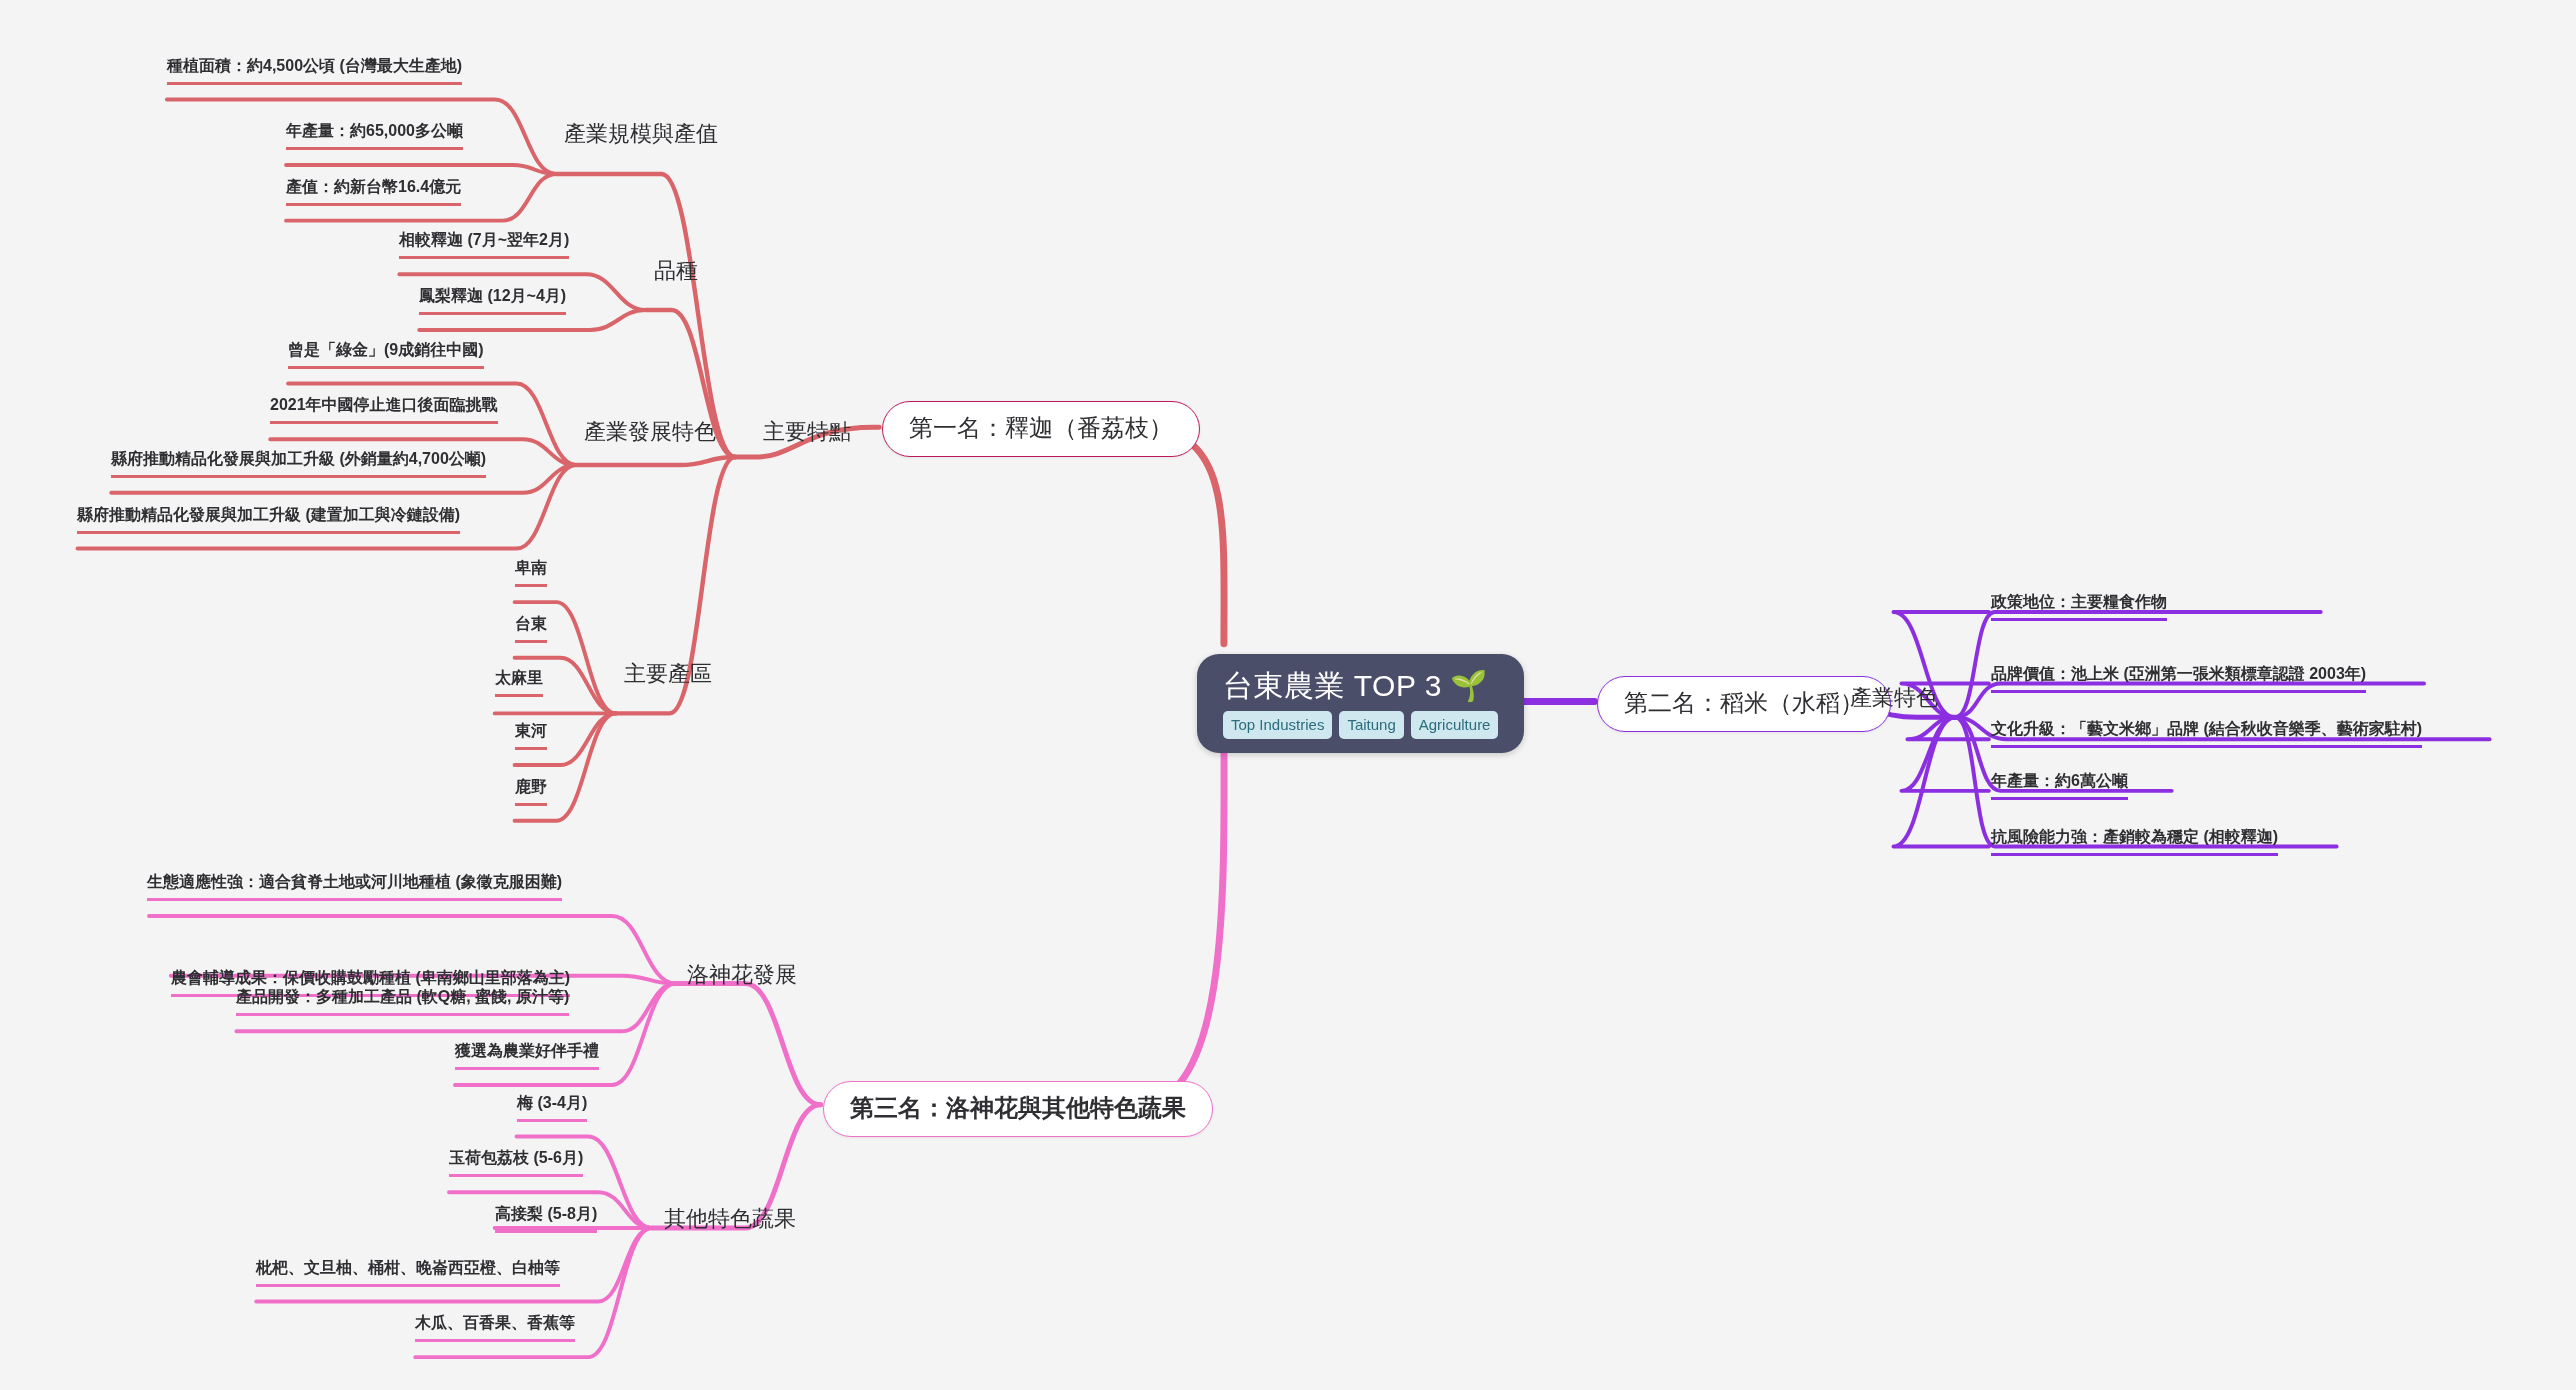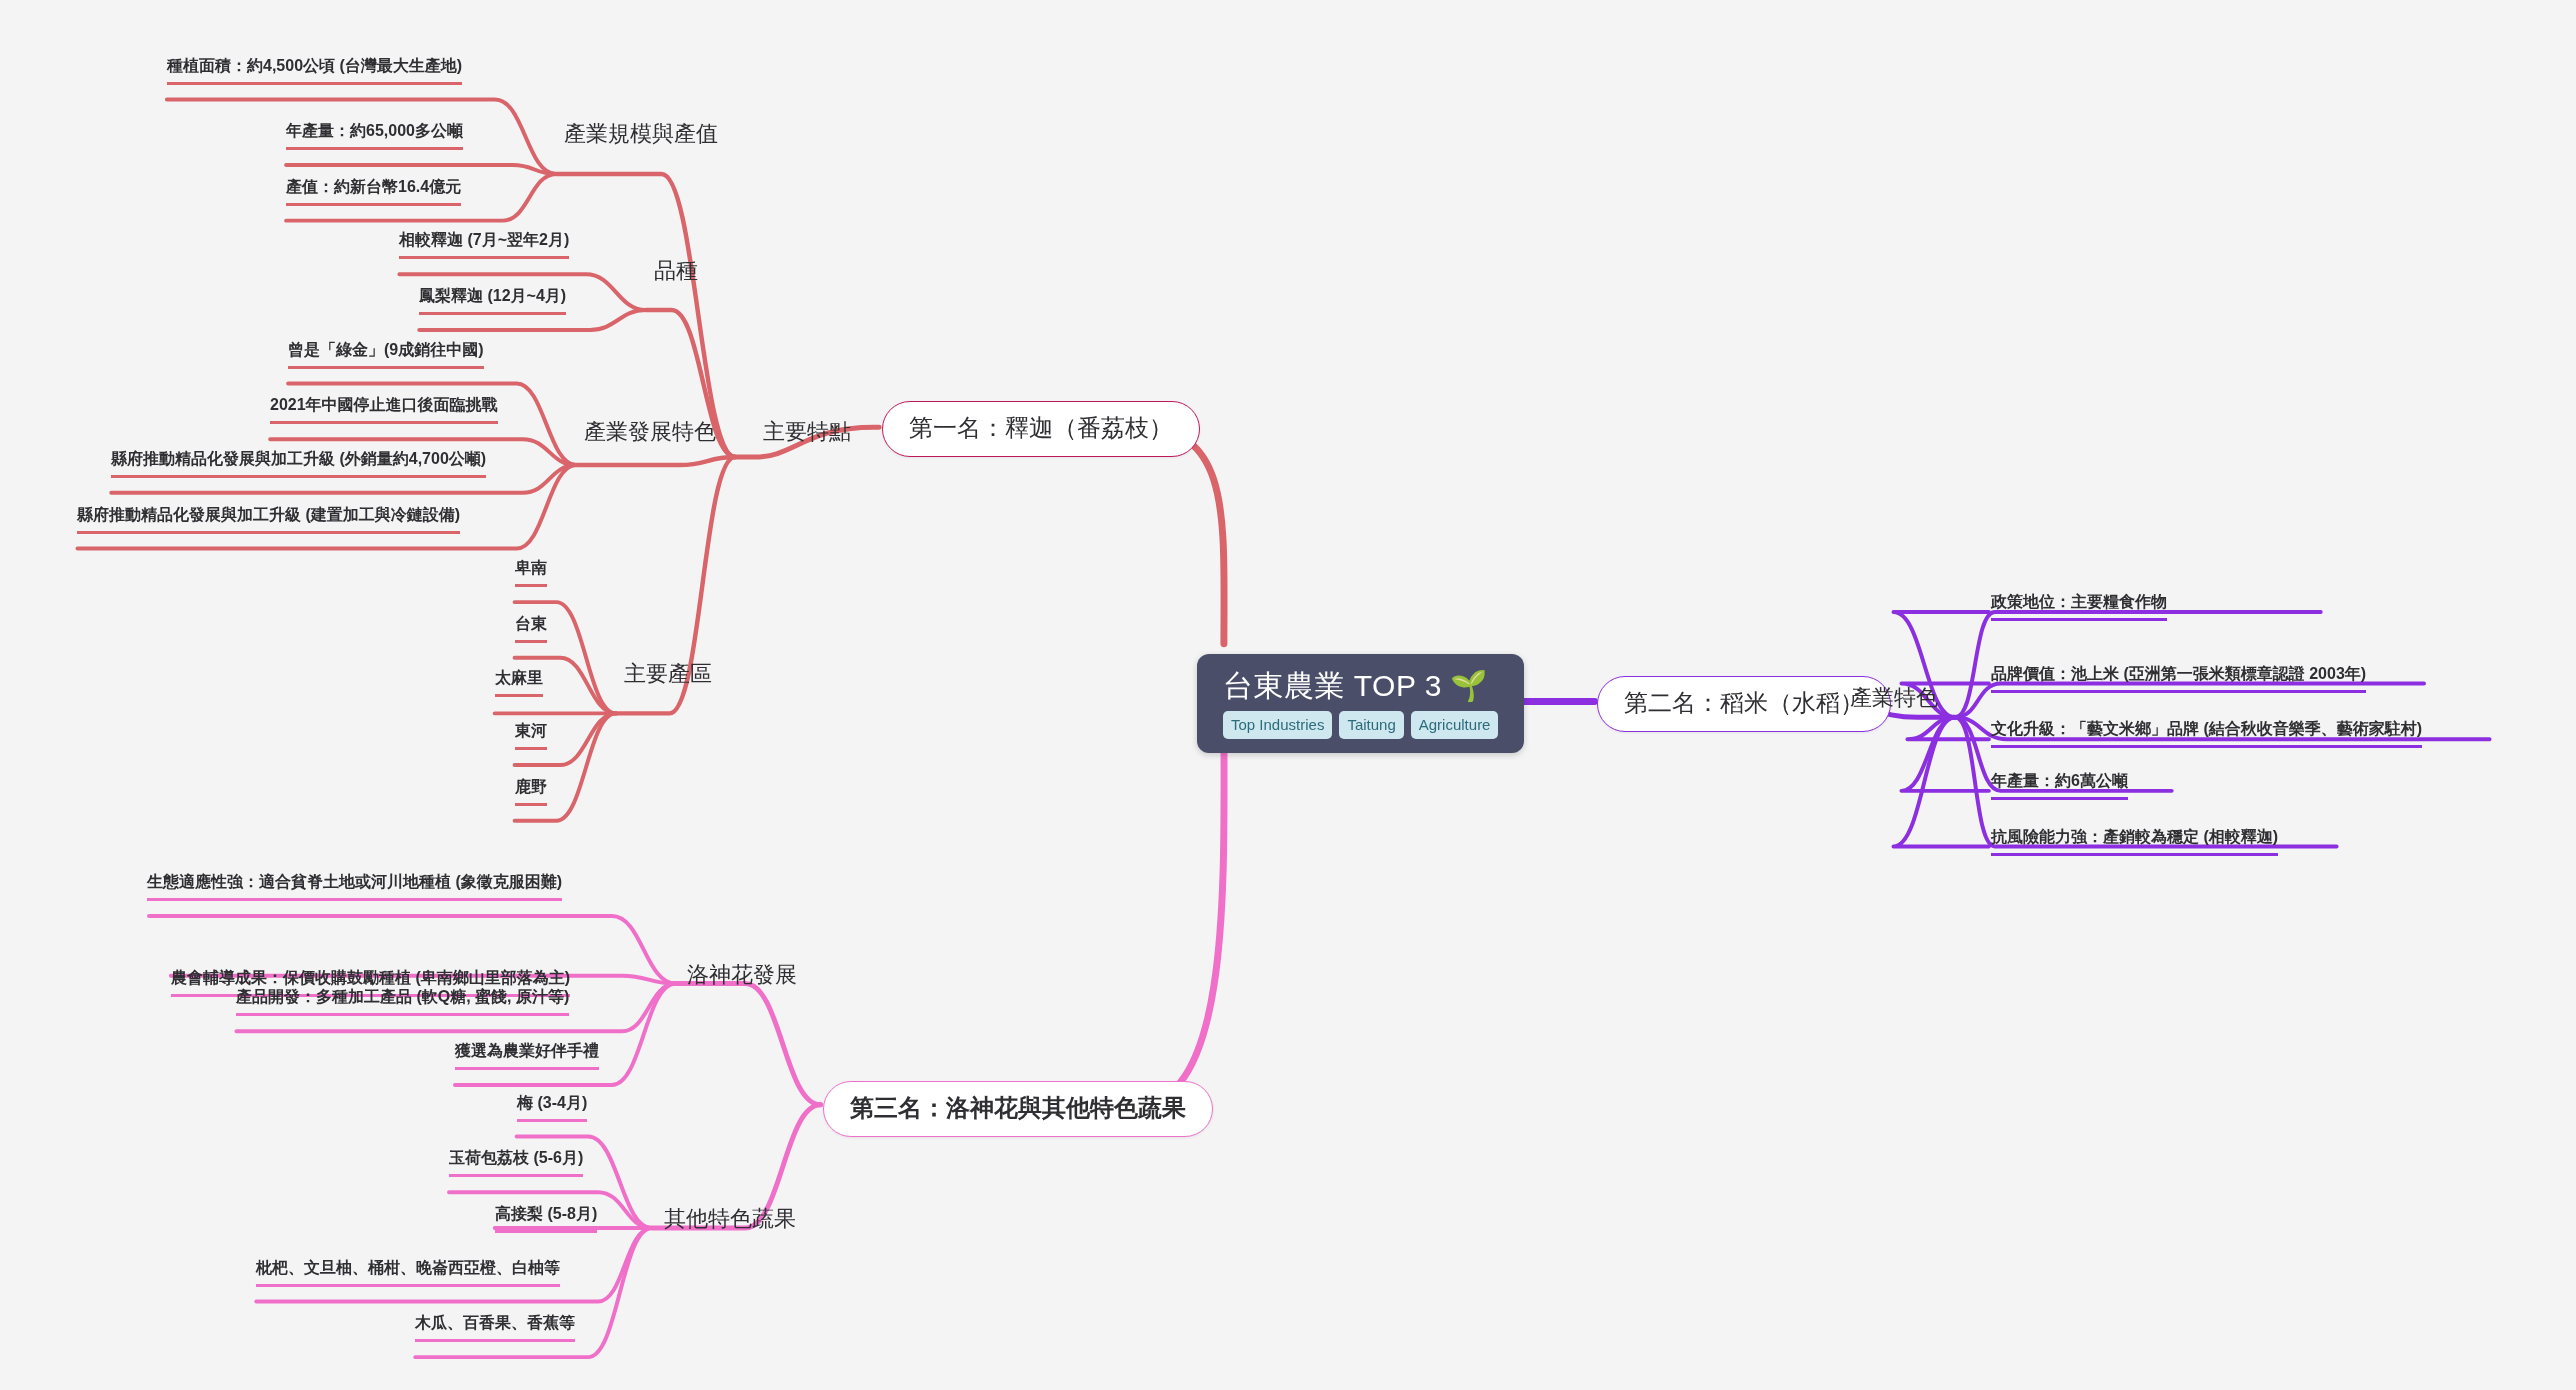--- a/index.html
+++ b/index.html
@@ -10,21 +10,21 @@
     overflow:hidden;
     position:relative;
   }
   #stage{position:absolute;inset:0;width:2576px;height:1391px;}
   svg#wires{position:absolute;left:0;top:0;width:2576px;height:1391px;pointer-events:none;}
 
   
   .center-node{
     position:absolute;
     background:#4a4e69;
-    border-radius:12px;
+    border-radius:22px;
     padding:16px 26px 14px 26px;
     box-shadow:0 2px 6px rgba(0,0,0,.18);
     display:flex;flex-direction:column;align-items:flex-start;gap:9px;
   }
   .center-title{
     color:#ffffff;font-size:30px;line-height:1.05;white-space:nowrap;letter-spacing:0.5px;
   }
   .center-tags{display:flex;gap:7px;}
   .tag{
     background:#cfe8f0;color:#2c6b7a;

